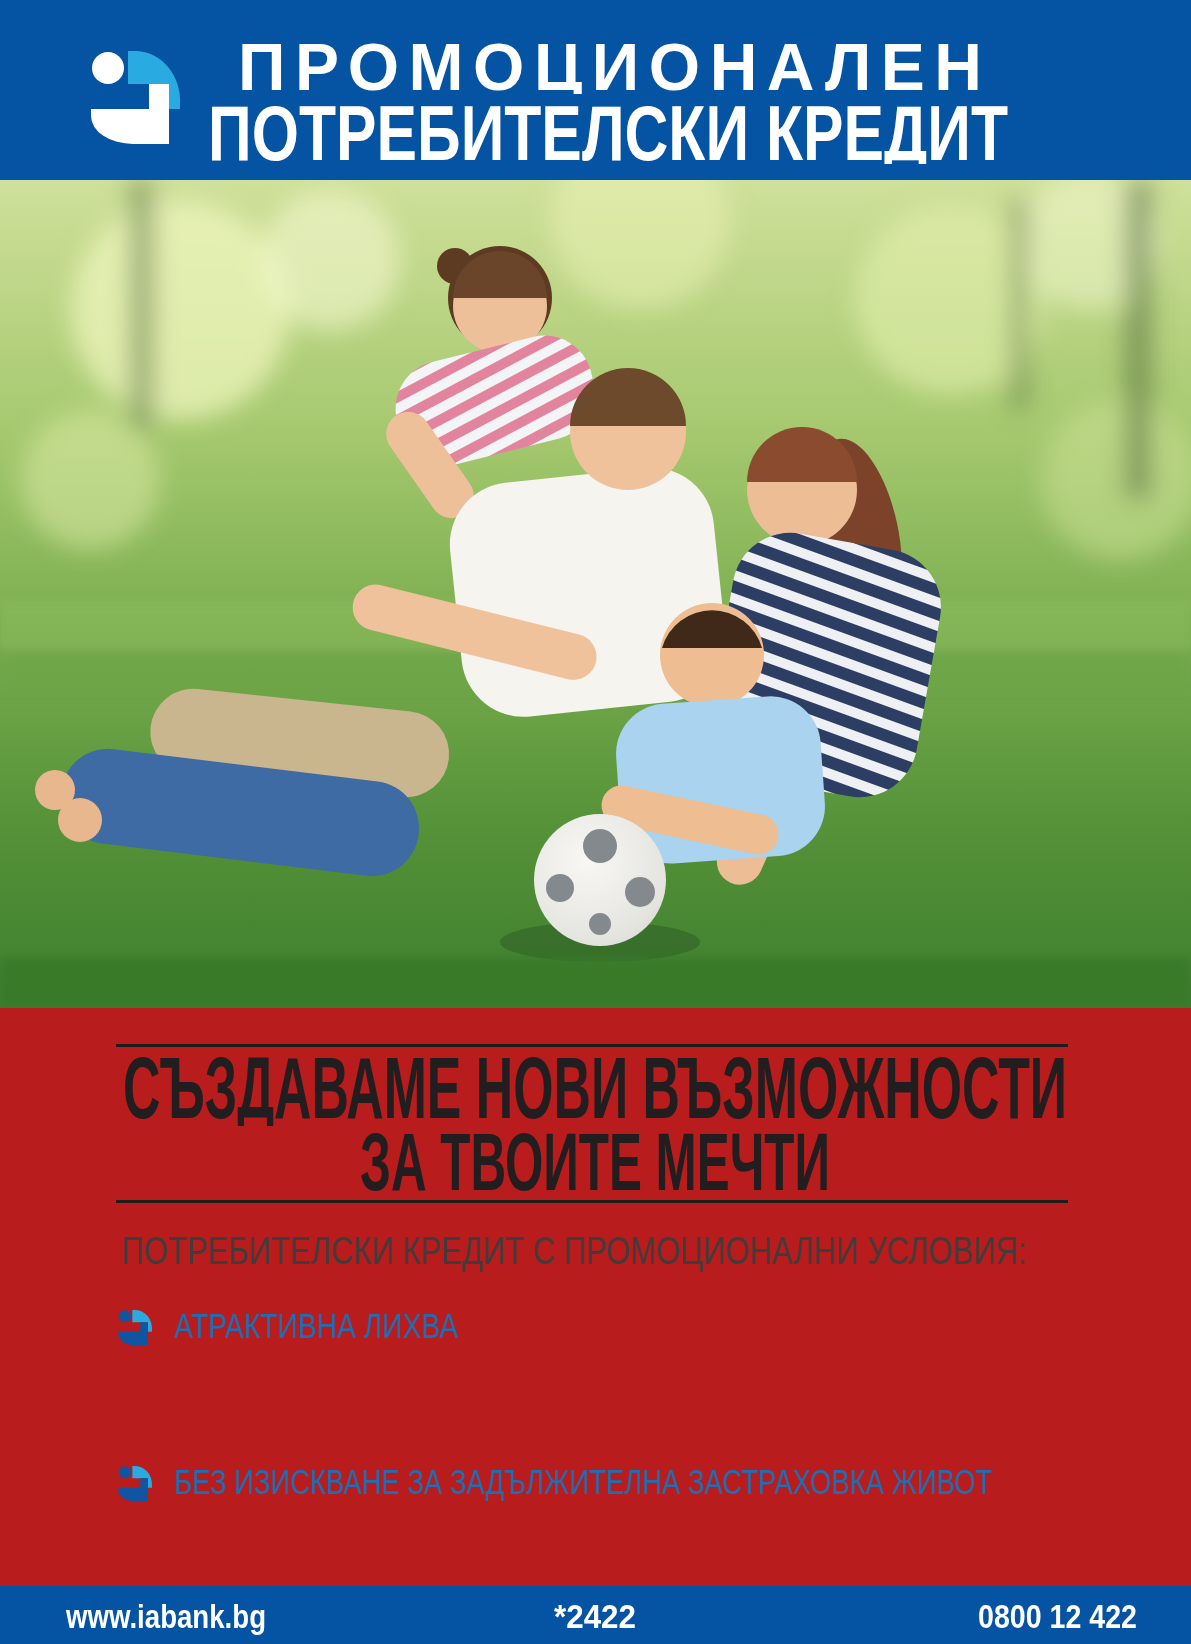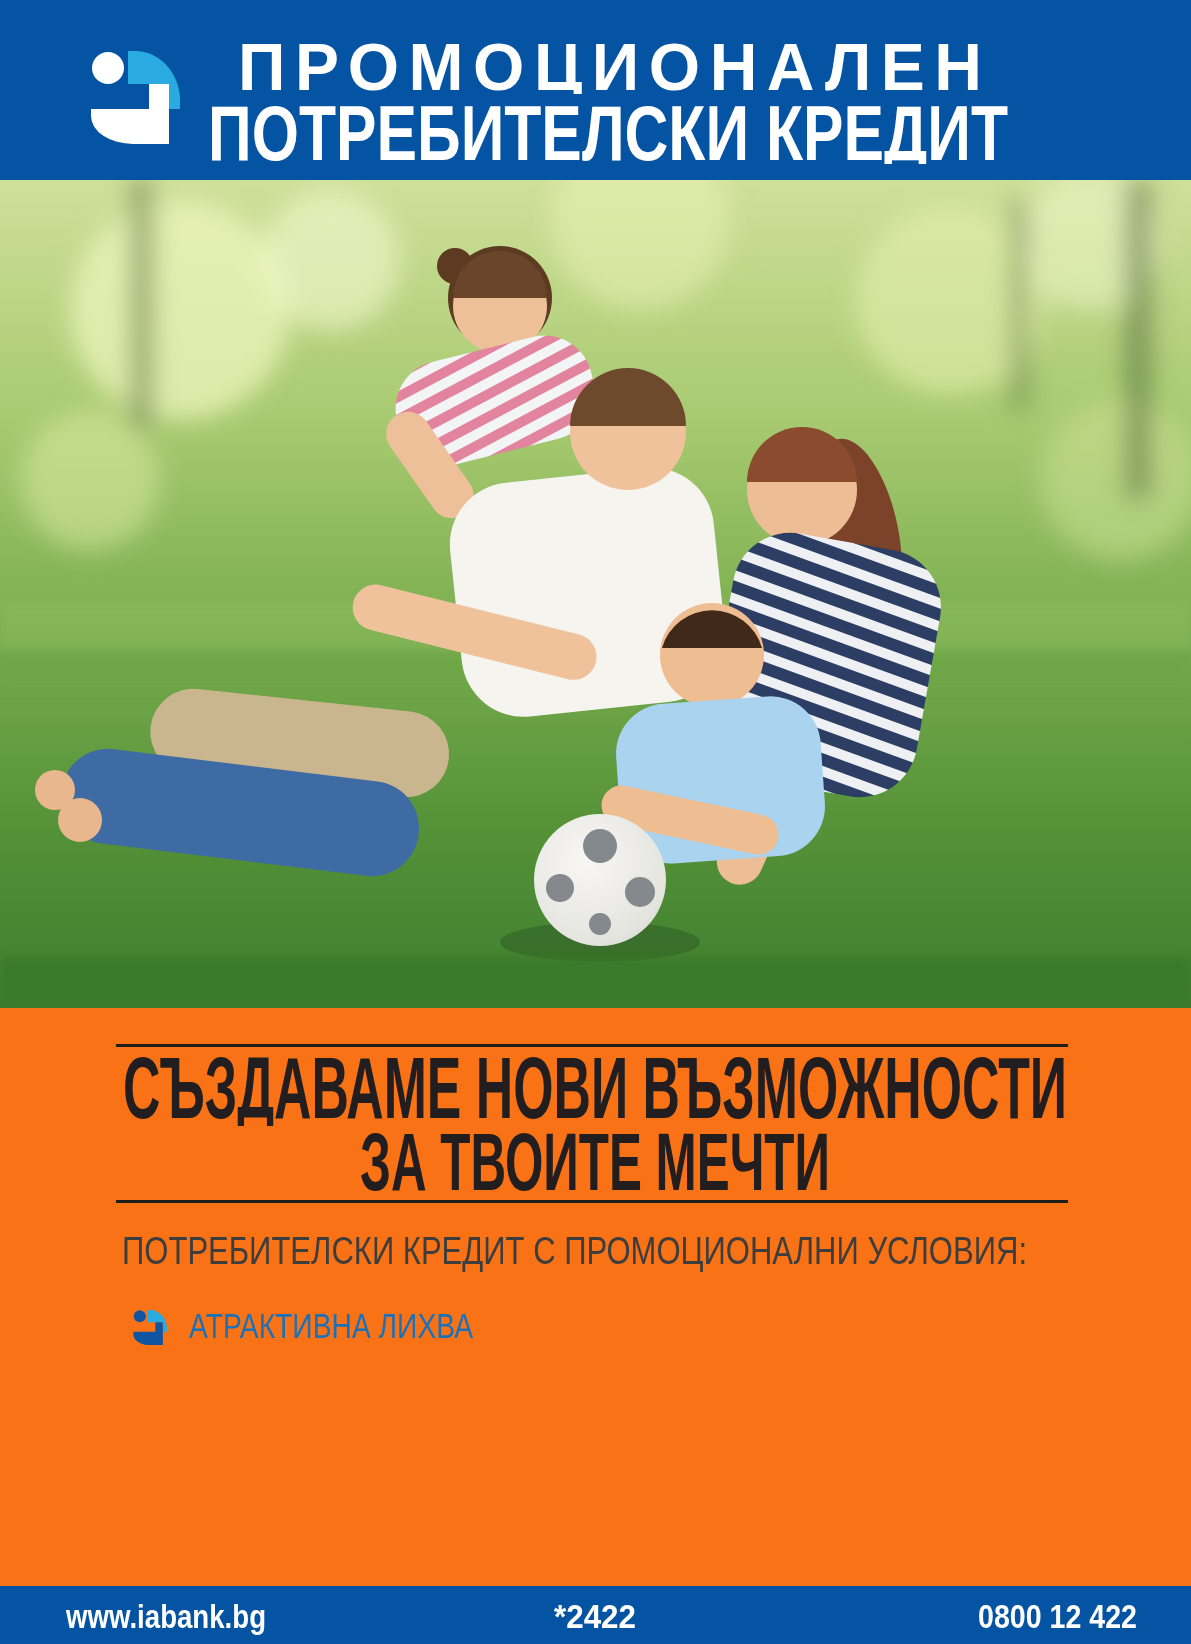--- a/index.html
+++ b/index.html
@@ -1,34 +1,34 @@
 <!DOCTYPE html>
 <html><head>
 <meta charset="utf-8">
 <style>
   html,body{margin:0;padding:0;background:#e9e9e9;}
-  .page{position:relative;width:1191px;height:1644px;margin:0 auto;background:#f97316;
+  .page{position:relative;width:1191px;height:1644px;margin:0 auto;background:#b91c1c;
         font-family:"Liberation Sans",sans-serif;overflow:hidden;}
   
   .band{position:absolute;left:0;width:100%;background:#0553a3;}
   .band.top{top:0;height:180px;}
   .band.bottom{top:1586px;height:58px;}
   .logo-svg{position:absolute;left:85px;top:38px;width:100px;height:106px;}
   .title-svg{position:absolute;display:block;}
   .title-svg text{fill:#ffffff;font-family:"Liberation Sans",sans-serif;font-weight:bold;}
   
   .hero{position:absolute;left:0;top:180px;width:1191px;height:828px;display:block;}
   
   .rule{position:absolute;left:116px;width:952px;height:3px;background:#1d1d1b;}
   .hl-svg{position:absolute;left:116px;width:958px;height:78px;display:block;}
   .hl-svg text{fill:#221e1f;font-family:"Liberation Sans",sans-serif;font-weight:bold;}
   .sub-svg{position:absolute;left:122px;top:1228px;width:952px;height:46px;display:block;}
   .sub-svg text{fill:#3d3d3d;font-family:"Liberation Sans",sans-serif;font-weight:normal;}
   
-  .benefit{position:absolute;left:131px;width:960px;height:46px;}
+  .benefit{position:absolute;left:116px;width:960px;height:46px;}
   .benefit .b-icon{position:absolute;left:0;top:2px;width:38px;height:40px;}
   .benefit .b-text{position:absolute;left:58px;top:0;width:860px;height:46px;display:block;}
   .benefit .b-text text{fill:#1b71b8;font-family:"Liberation Sans",sans-serif;}
   
   .f-svg{position:absolute;top:1592px;height:44px;display:block;}
   .f-svg text{fill:#ffffff;font-family:"Liberation Sans",sans-serif;font-weight:bold;}
 </style>
 </head>
 <body>
 
@@ -163,20 +163,30 @@
       <circle cx="23" cy="30" r="16" fill="#0f55a2"></circle>
       <path d="M43,13 L52,13 A45,50 0 0 1 95,66 L95,71 L84,71 L84,46 L43,46 Z" fill="#29abe2"></path>
       <path d="M6,71 H64 V46 H84 V106 H48 A42,28 0 0 1 6,78 Z" fill="#0f55a2"></path>
     </svg>
     <svg class="b-text">
       <text x="0" y="35" font-size="35" textLength="284" lengthAdjust="spacingAndGlyphs">АТРАКТИВНА ЛИХВА</text>
     </svg>
   </div>
 
 
+  <div class="benefit" style="top:1459px;">
+    <svg class="b-icon" viewBox="0 0 100 106" aria-hidden="true">
+      <circle cx="23" cy="30" r="16" fill="#0f55a2"></circle>
+      <path d="M43,13 L52,13 A45,50 0 0 1 95,66 L95,71 L84,71 L84,46 L43,46 Z" fill="#29abe2"></path>
+      <path d="M6,71 H64 V46 H84 V106 H48 A42,28 0 0 1 6,78 Z" fill="#0f55a2"></path>
+    </svg>
+    <svg class="b-text">
+      <text x="0" y="35" font-size="35" textLength="818" lengthAdjust="spacingAndGlyphs">БЕЗ ИЗИСКВАНЕ ЗА ЗАДЪЛЖИТЕЛНА ЗАСТРАХОВКА ЖИВОТ</text>
+    </svg>
+  </div>
 
   <div class="band bottom"></div>
 
   <svg class="f-svg" style="left:66px;" width="220" height="44">
     <text x="0" y="36" font-size="34" textLength="200" lengthAdjust="spacingAndGlyphs">www.iabank.bg</text>
   </svg>
   <svg class="f-svg" style="left:445px;" width="300" height="44">
     <text x="150" y="36" font-size="34" text-anchor="middle" textLength="82" lengthAdjust="spacingAndGlyphs">*2422</text>
   </svg>
   <svg class="f-svg" style="left:931px;" width="210" height="44">

